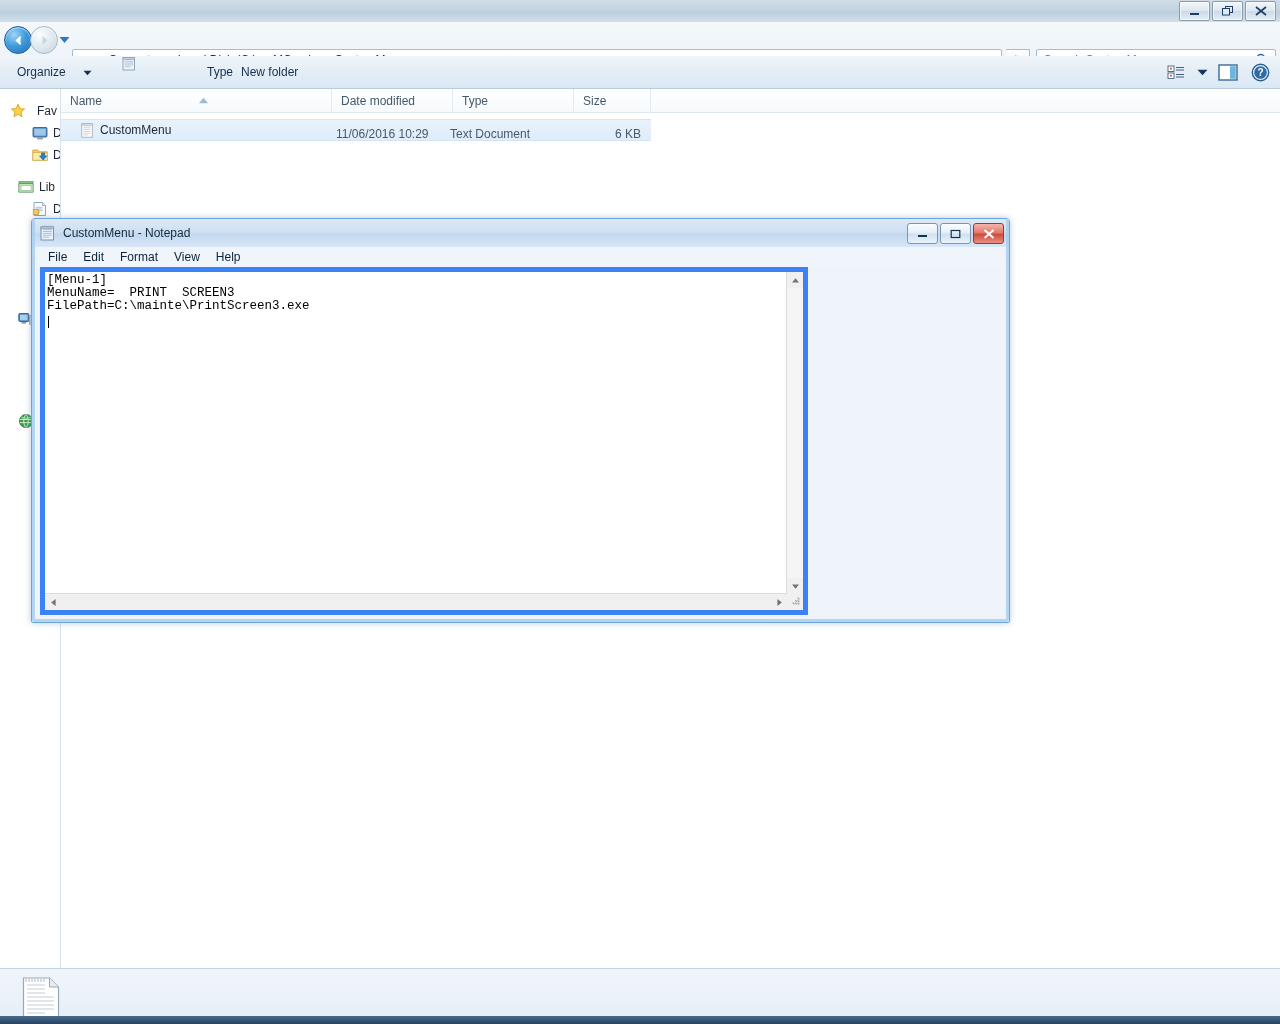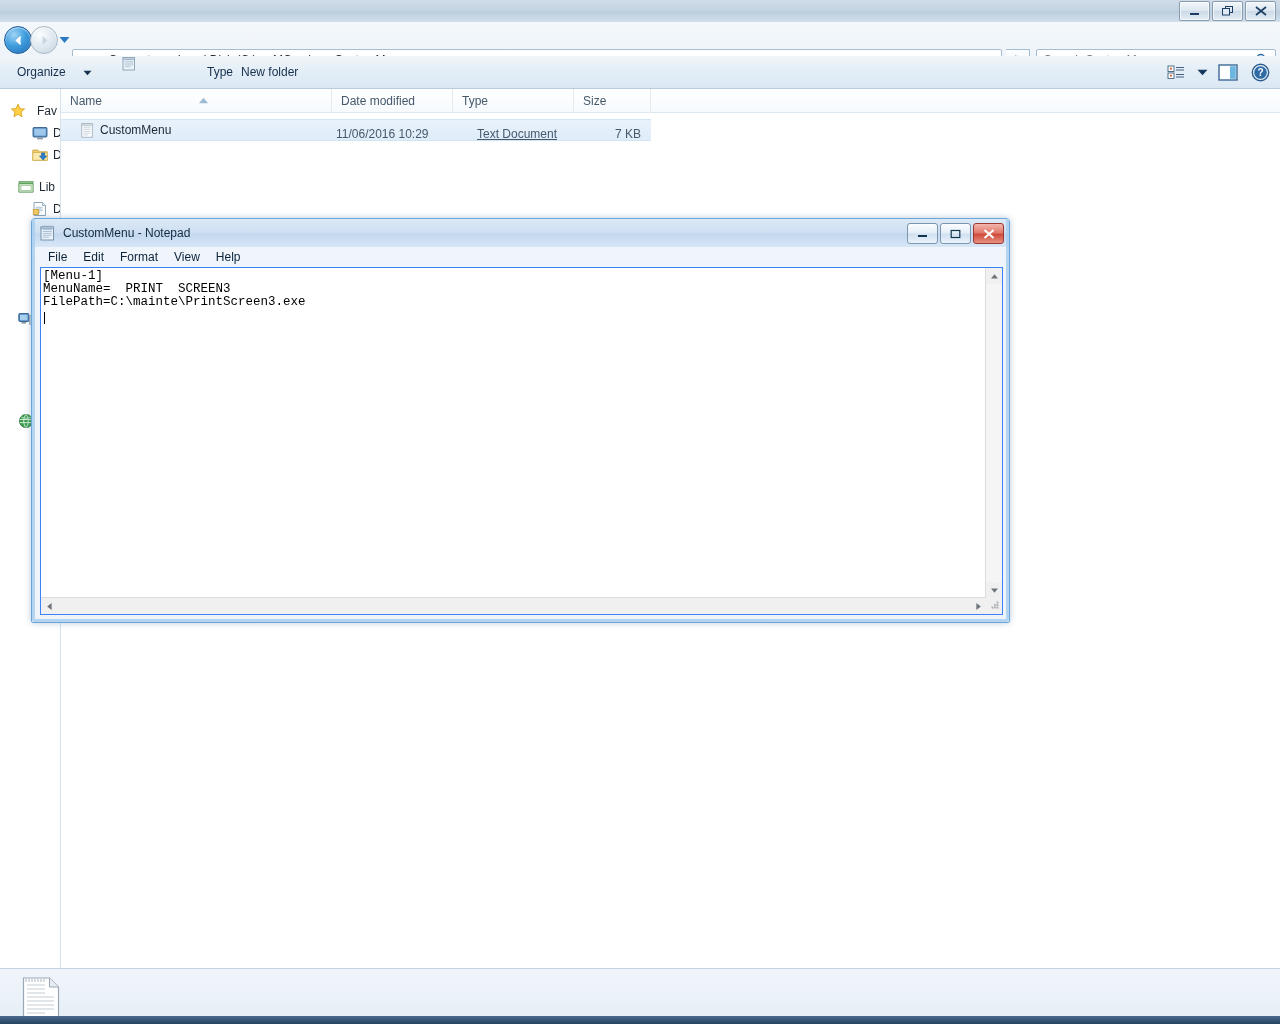--- a/index.html
+++ b/index.html
@@ -193,23 +193,23 @@
     background: linear-gradient(to bottom, #f3b6ae 0%, #e27a6c 45%, #cf4c3c 55%, #e79183 100%);
   }
   #np-menubar {
     position: absolute; left: 3px; top: 28px; width: 971px; height: 20px;
     background: #eff5fb;
     display: flex; align-items: center; padding-left: 5px;
     box-sizing: border-box;
   }
   .np-menu { font-size: 12px; color: #0b2238; padding: 2px 8px; }
   #np-textarea-wrap {
-    position: absolute; left: 8px; top: 48px; width: 963px; height: 348px;
+    position: absolute; left: 8px; top: 48px; width: 768px; height: 348px;
     background: #ffffff;
-    border: 1px solid #3b82f6;
+    border: 5px solid #3b82f6;
     box-sizing: border-box;
   }
   #np-text {
     position: absolute; left: 2px; top: 2px; width: 940px; height: 320px;
     font-family: "Liberation Mono", "DejaVu Sans Mono", monospace;
     font-size: 12.5px; line-height: 13.2px;
     color: #000000; white-space: pre;
     overflow: hidden;
   }
   #np-caret {
@@ -493,25 +493,25 @@
             <rect x="0.8" y="0.8" width="10.5" height="13.4" fill="#ffffff" stroke="#9aa8b5" stroke-width=".8"></rect>
             <path d="M2.4 3 h7.3 M2.4 4.8 h7.3 M2.4 6.6 h7.3 M2.4 8.4 h7.3 M2.4 10.2 h7.3 M2.4 12 h5" stroke="#b9c6d2" stroke-width=".7"></path>
             <rect x="0.8" y="0.8" width="10.5" height="1.3" fill="#dde4ea" stroke="#9aa8b5" stroke-width=".5"></rect>
           </svg>
         </span>
         <span>CustomMenu</span>
       </div>
       <div class="cell muted" style="left:275px;">
         <span>11/06/2016 10:29</span>
       </div>
-      <div class="cell muted" style="left:416px;text-decoration:underline;">
+      <div class="cell muted" style="left:389px;">
         <span>Text Document</span>
       </div>
       <div class="cell muted" style="left:505px; width:75px; justify-content:flex-end;">
-        <span>7 KB</span>
+        <span>6 KB</span>
       </div>
     </div>
   </div>
 
   <div id="details-pane">
     <div id="details-icon">
       <svg width="38" height="42" viewBox="0 0 38 42">
         <path d="M1.5 1 h26 l9 9 v31 h-35 Z" fill="#ffffff" stroke="#9aa8b5" stroke-width="1.2"></path>
         <path d="M27.5 1 v9 h9" fill="#e6ecf2" stroke="#9aa8b5" stroke-width="1"></path>
         <path d="M5 8 h18 M5 12 h18 M5 16 h18 M5 20 h27 M5 24 h27 M5 28 h27 M5 32 h27 M5 36 h18" stroke="#c3cdd7" stroke-width="1.1"></path>

